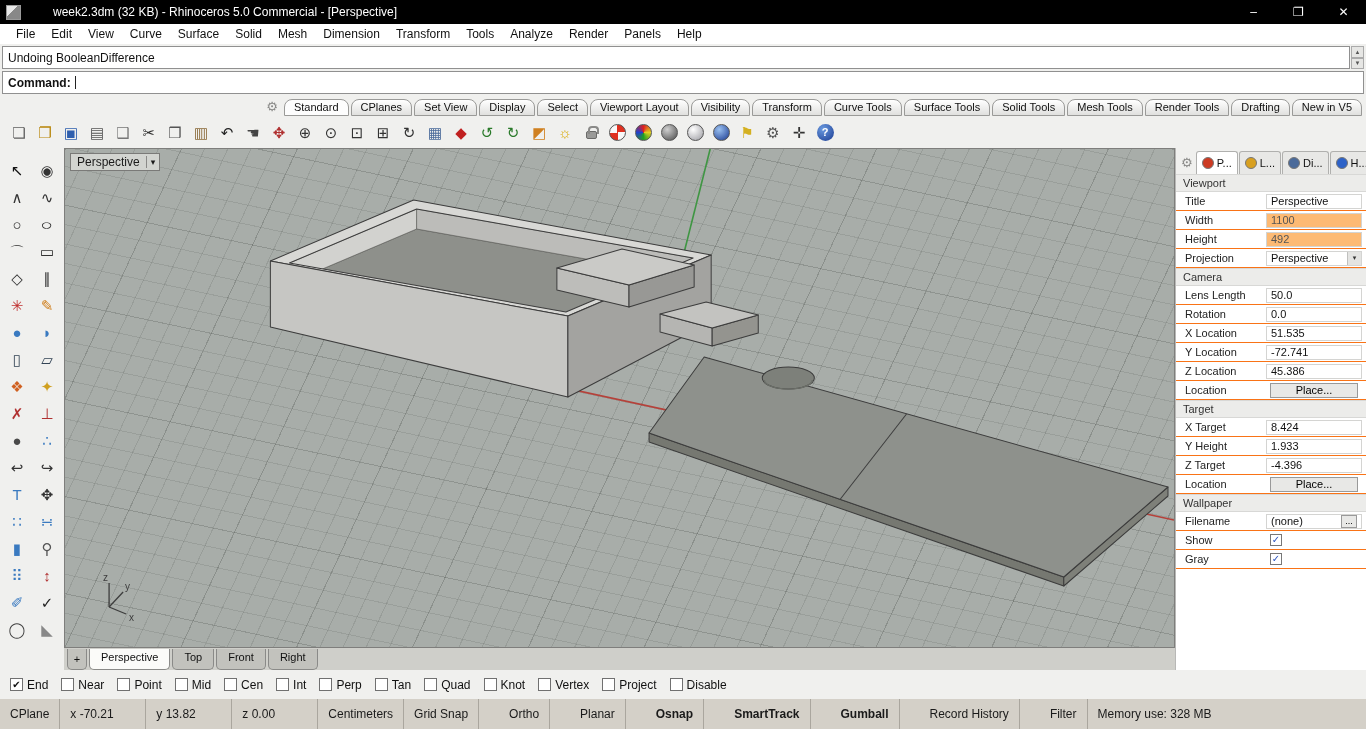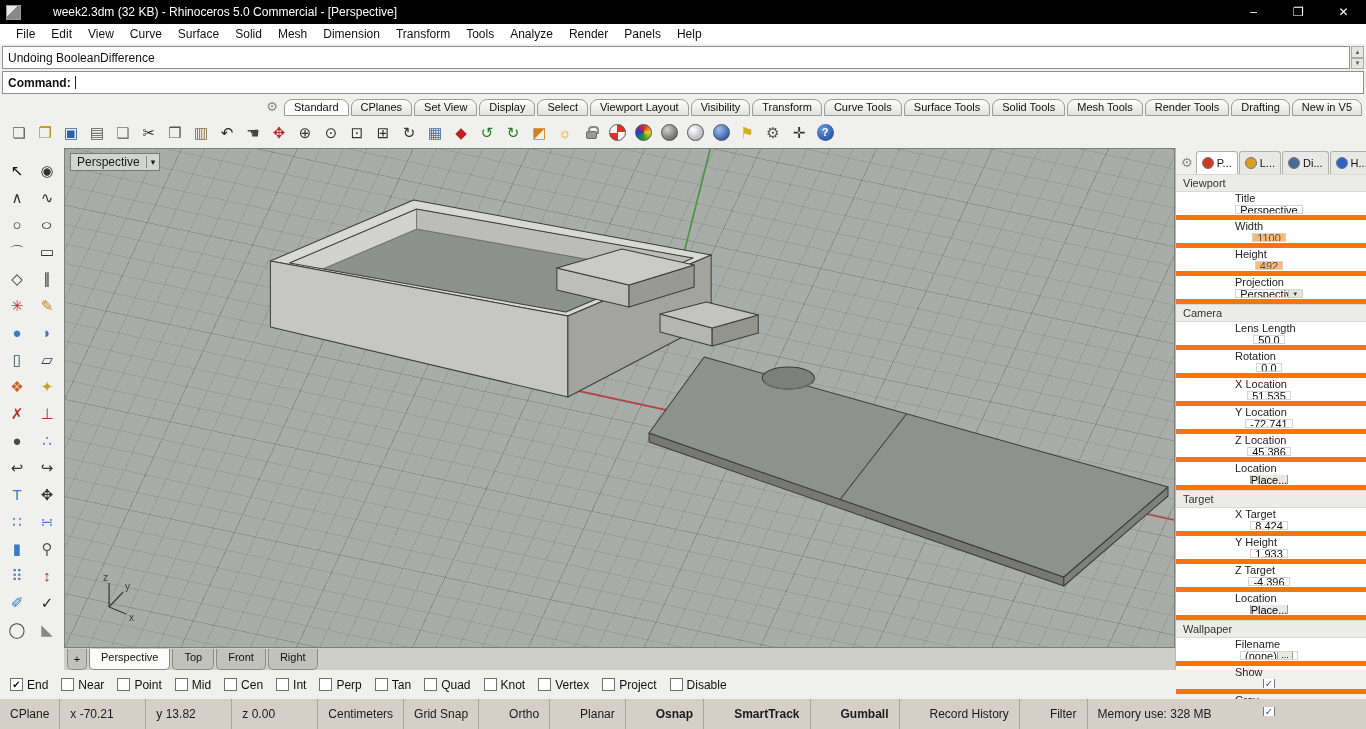--- a/index.html
+++ b/index.html
@@ -84,21 +84,21 @@
   
   .rpanel { width:191px; flex:0 0 auto; background:#fff; border-left:1px solid #b8b8b6; display:flex; flex-direction:column; }
   .ptabs { height:26px; background:#f0f0ee; display:flex; align-items:stretch; padding:3px 3px 0 3px; gap:1px; flex:0 0 auto; }
   .ptab { display:flex; align-items:center; gap:3px; padding:0 5px; border:1px solid #b0b0ae; border-bottom:none;
           background:#e8e8e6; font-size:11px; border-radius:3px 3px 0 0; }
   .ptab.active { background:#fff; }
   .ptab-dot { width:12px; height:12px; border-radius:50%; border:1px solid #777; }
   .panel-gear { margin-left:auto; align-self:center; color:#8a8a88; font-size:13px; padding:0 2px; }
   .psec { background:#ececea; border-top:1px solid #d8d8d6; border-bottom:1px solid #d8d8d6;
           font-size:11px; color:#333; padding:2px 0 2px 7px; }
-  .prow { display:flex; height:28px; align-items:center; border-bottom:5px solid #f97316; font-size:11px;flex-direction:column; }
+  .prow { display:flex; height:19px; align-items:center; border-bottom:1px solid #f97316; font-size:11px; }
   .plb { width:90px; padding-left:9px; color:#222; flex:0 0 auto; }
   .pvl { flex:1; margin:1px 4px 1px 0; border:1px solid #d4d4d2; background:#fff; height:15px;
          display:flex; align-items:center; padding:0 4px; position:relative; overflow:hidden; }
   .pvl.muted { background:#fdba74; color:#555; }
   .pvl.nobox { border:none; background:transparent; }
   .dd-btn { position:absolute; right:0; top:0; bottom:0; width:14px; background:#e4e4e2; border-left:1px solid #c0c0be;
             display:flex; align-items:center; justify-content:center; font-size:7px; color:#333; }
   .pbtn { width:100%; height:15px; font-size:11px; background:#e8e8e6; border:1px solid #999; padding:0;
           font-family:"Liberation Sans","DejaVu Sans",sans-serif; }
   .pbrowse { width:16px; height:13px; margin-left:auto; font-size:9px; line-height:1; background:#e8e8e6; border:1px solid #999; padding:0; }

